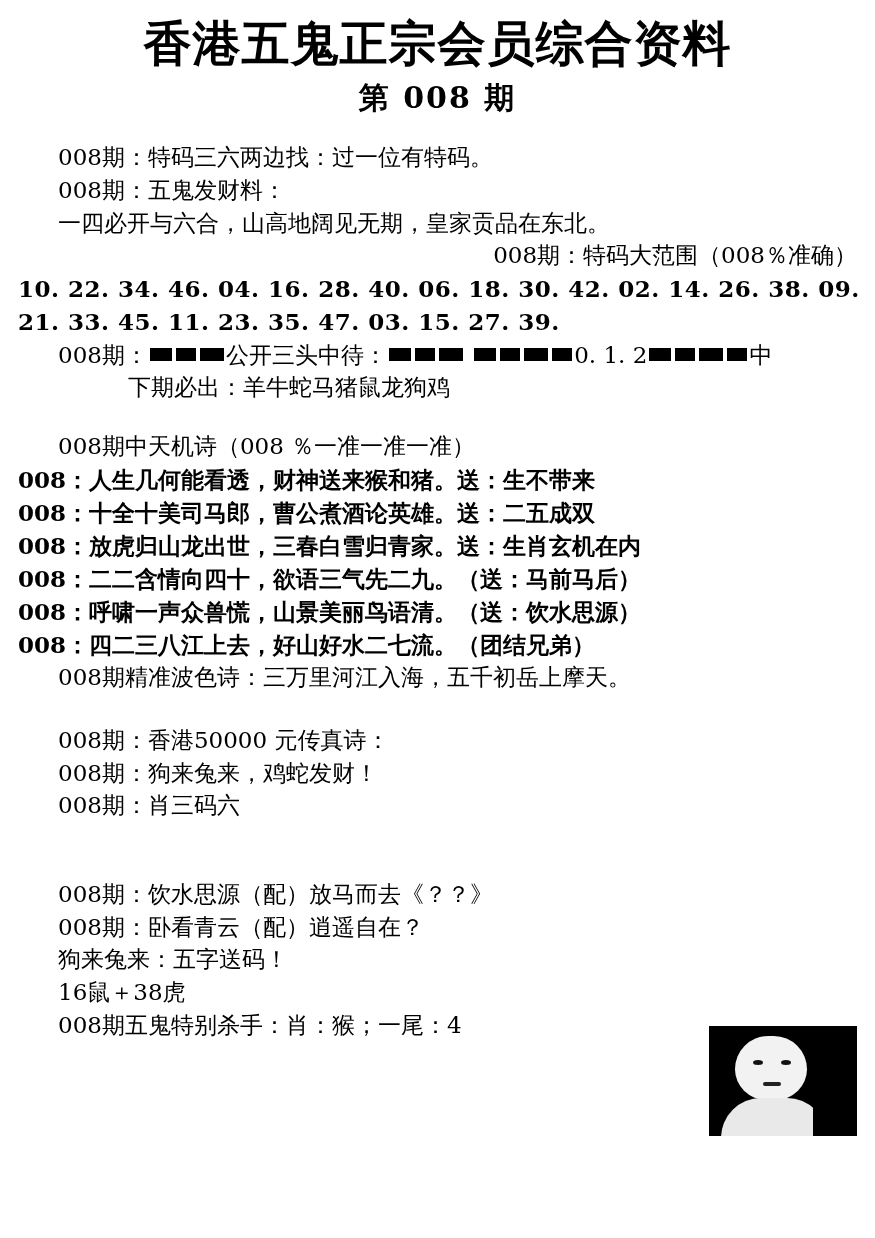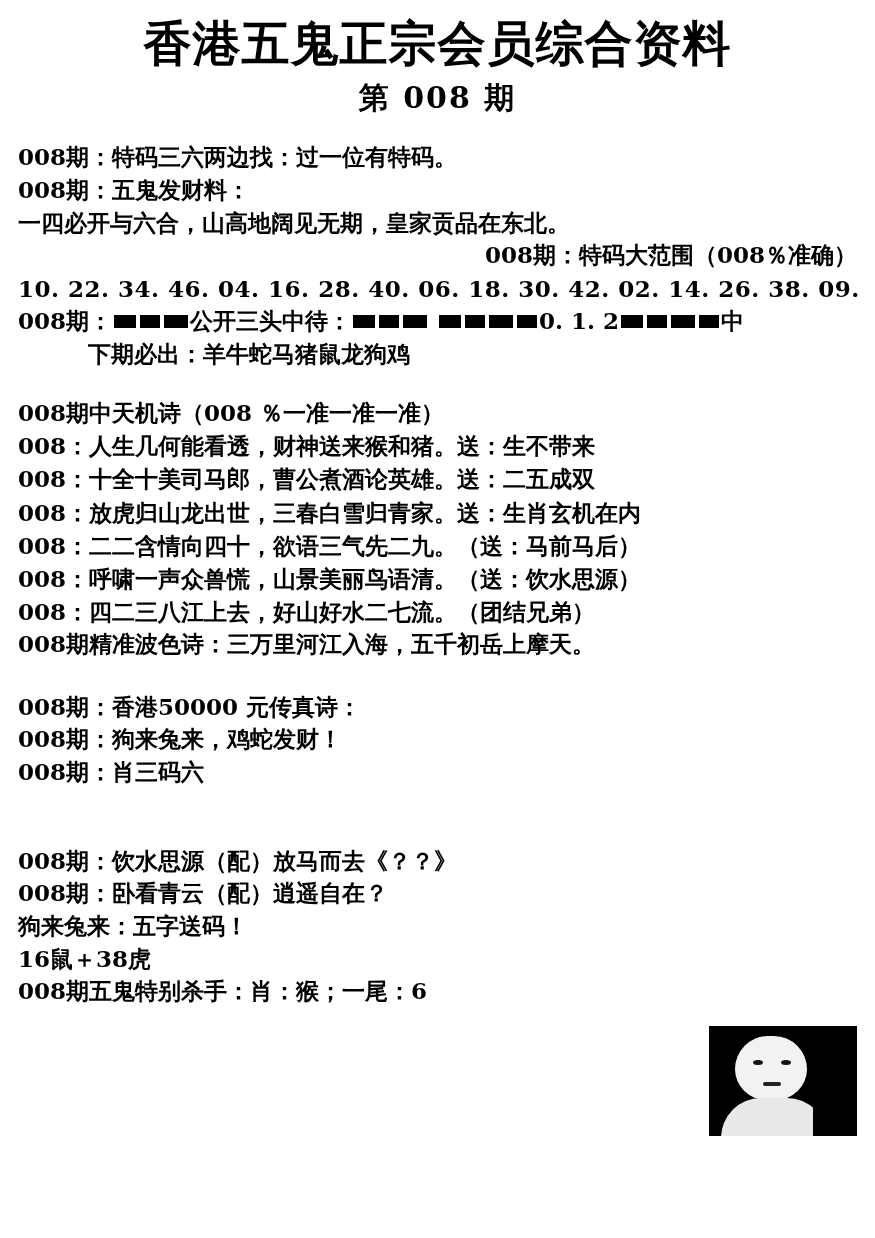--- a/index.html
+++ b/index.html
@@ -38,23 +38,24 @@
     text-align: center;
     font-weight: bold;
     font-size: 30px;
     letter-spacing: 2px;
     margin: 10px 0 0 0;
   }
 
   
   .line {
     font-size: 23px;
-    font-weight: bold;
+    font-weight: normal;
     line-height: 1.42;
     white-space: nowrap;
+    margin-left: 40px;
   }
   .indent1 { padding-left: 14px; text-align: right; }
   .indent2 { padding-left: 70px; }
   .gap-md { height: 26px; }
   .gap-lg { height: 30px; }
 
   .sec1 { margin-top: 22px; }
 
   
   .numrow {
@@ -163,20 +164,21 @@
 
   <div class="title">香港五鬼正宗会员综合资料</div>
   <div class="issue">第 008 期</div>
 
   <div class="sec1">
     <div class="line">008期：特码三六两边找：过一位有特码。</div>
     <div class="line">008期：五鬼发财料：</div>
     <div class="line">一四必开与六合，山高地阔见无期，皇家贡品在东北。</div>
     <div class="line indent1">008期：特码大范围（008％准确）</div>
     <div class="numrow">10. 22. 34. 46. 04. 16. 28. 40. 06. 18. 30. 42. 02. 14. 26. 38. 09.</div>
+    <div class="numrow">21. 33. 45. 11. 23. 35. 47. 03. 15. 27. 39.</div>
 
     <div class="line">
       <span>008期：</span><span class="barset"><span class="bar w1"></span><span class="bar w2"></span><span class="bar w3"></span></span><span>公开三头中待：</span><span class="barset"><span class="bar w1"></span><span class="bar w2"></span><span class="bar w3"></span></span>&nbsp;<span class="barset"><span class="bar w1"></span><span class="bar w2"></span><span class="bar w3"></span><span class="bar w2"></span></span><span>0. 1. 2</span><span class="barset"><span class="bar w1"></span><span class="bar w2"></span><span class="bar w3"></span><span class="bar w2"></span></span><span>中</span>
     </div>
 
     <div class="line indent2">下期必出：羊牛蛇马猪鼠龙狗鸡</div>
   </div>
 
   <div class="gap-md"></div>
 
@@ -213,21 +215,21 @@
     <div class="line">008期：肖三码六</div>
   </div>
 
   <div class="gap-lg"></div>
 
   <div class="bottom-area">
     <div class="line">008期：饮水思源（配）放马而去《？？》</div>
     <div class="line">008期：卧看青云（配）逍遥自在？</div>
     <div class="line">狗来兔来：五字送码！</div>
     <div class="line">16鼠＋38虎</div>
-    <div class="line">008期五鬼特别杀手：肖：猴；一尾：6</div>
+    <div class="line">008期五鬼特别杀手：肖：猴；一尾：4</div>
   </div>
 
   <div class="photo">
     <div class="hair"></div>
     <div class="face"></div>
     <div class="eye l"></div>
     <div class="eye r"></div>
     <div class="mouth"></div>
     <div class="body"></div>
     <div class="shadow"></div>

